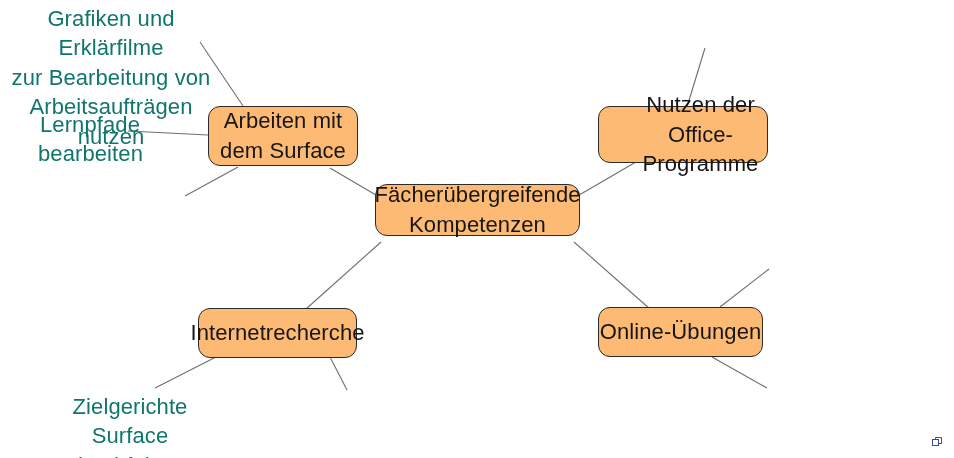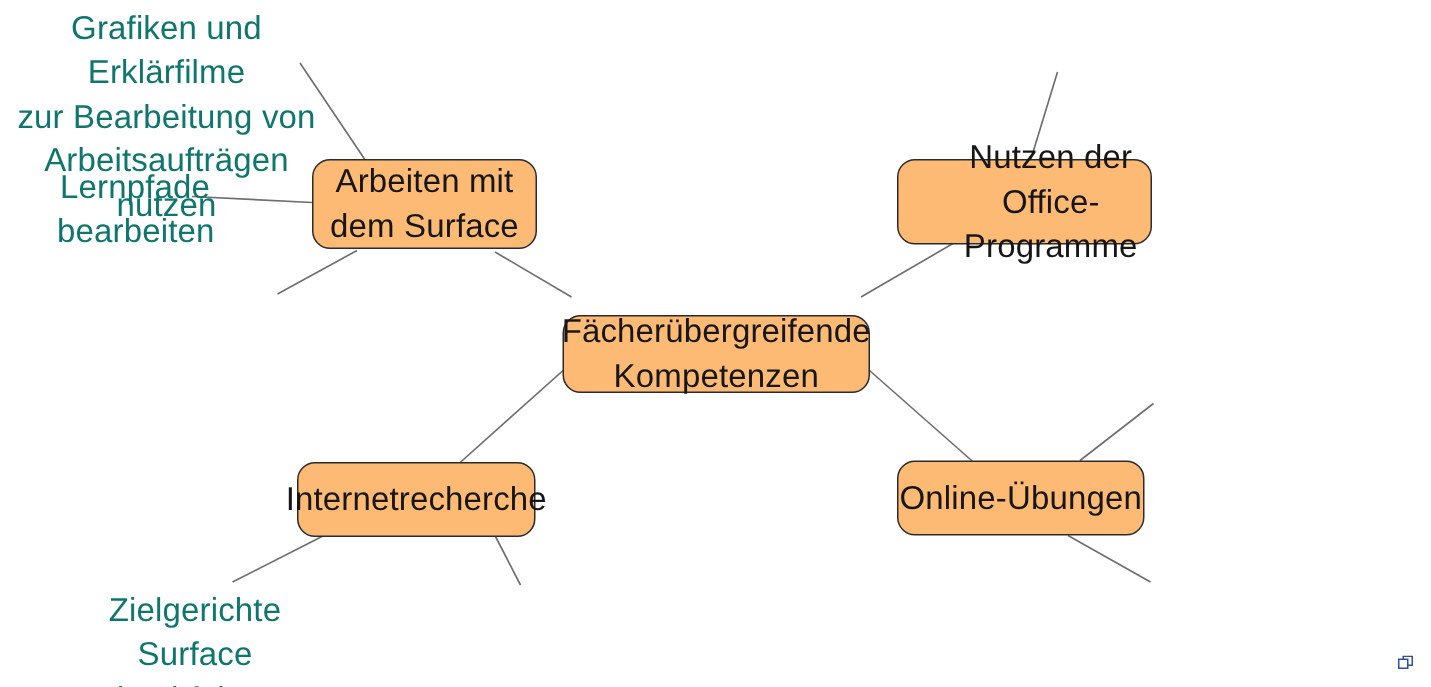--- a/index.html
+++ b/index.html
@@ -85,21 +85,21 @@
     <line class="connector" x1="720" y1="307" x2="769" y2="269"></line>
     <line class="connector" x1="712" y1="357" x2="767" y2="388"></line>
   </svg>
 
   <div class="node" style="left:208px; top:106px; width:150px; height:60px;">Arbeiten mit
 dem Surface</div>
 
   <div class="node" style="left:598px; top:106px; width:170px; height:57px;padding-left:35px;">Nutzen der
 Office-Programme</div>
 
-  <div class="node" style="left:375px; top:210px; width:205px; height:52px;">Fächerübergreifende
+  <div class="node" style="left:375px; top:184px; width:205px; height:52px;">Fächerübergreifende
 Kompetenzen</div>
 
   <div class="node" style="left:598px; top:307px; width:165px; height:50px;">Online-Übungen</div>
 
   <div class="node" style="left:198px; top:308px; width:159px; height:50px;">Internetrecherche</div>
 
   <div class="leaf" style="left:8px; top:4px; width:206px;">Grafiken und Erklärfilme
 zur Bearbeitung von
 Arbeitsaufträgen nutzen</div>
 

